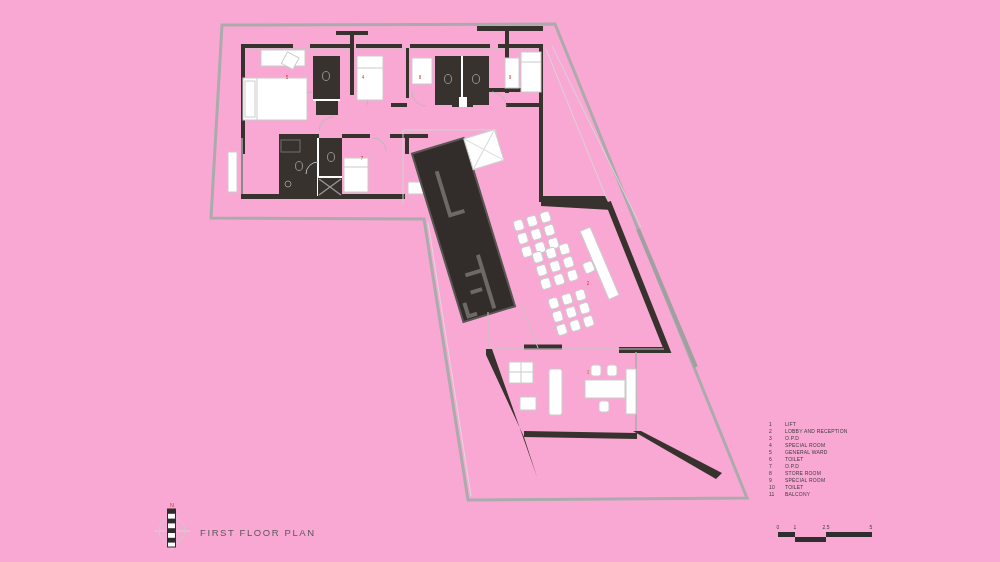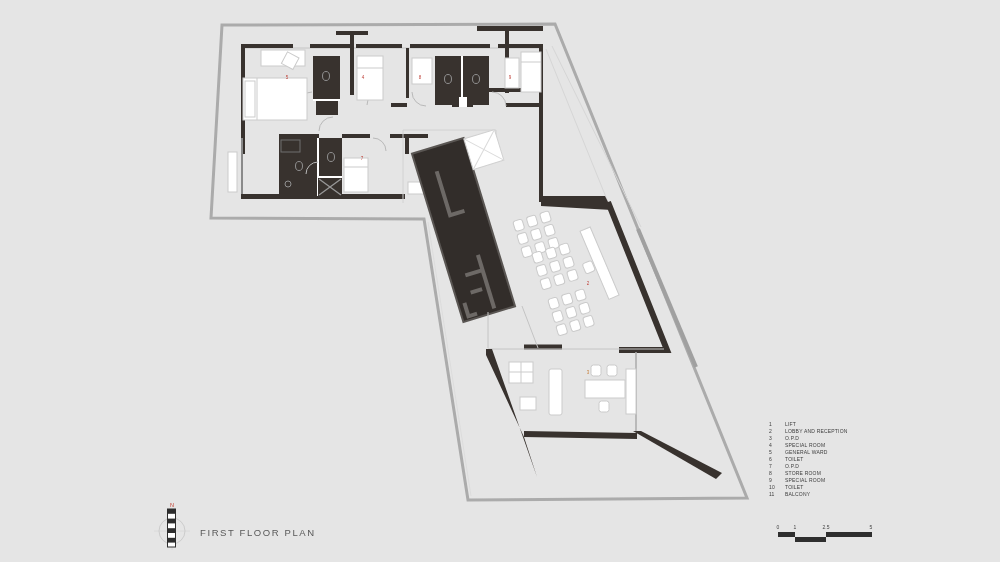--- a/index.html
+++ b/index.html
@@ -1,16 +1,16 @@
 <!DOCTYPE html>
 <html><head>
 <meta charset="utf-8">
 <style>
   html,body{margin:0;padding:0;background:#fff;}
-  .sheet{position:relative;width:1000px;height:562px;background:#e5e5e5;overflow:hidden;
+  .sheet{position:relative;width:1000px;height:562px;background:#f9a8d4;overflow:hidden;
          font-family:"Liberation Sans",sans-serif;}
   .plan-svg{position:absolute;left:0;top:0;}
   .legend{position:absolute;left:769px;top:421px;font-size:5px;line-height:7px;
           color:#3d3d3d;letter-spacing:.2px;}
   .legend-row{display:flex;white-space:nowrap;}
   .legend-num{width:16px;flex:0 0 16px;}
   .title-text{position:absolute;left:200px;top:527px;font-size:9.5px;letter-spacing:1.6px;
               color:#585858;}
   svg text{font-family:"Liberation Sans",sans-serif;}
 </style>

